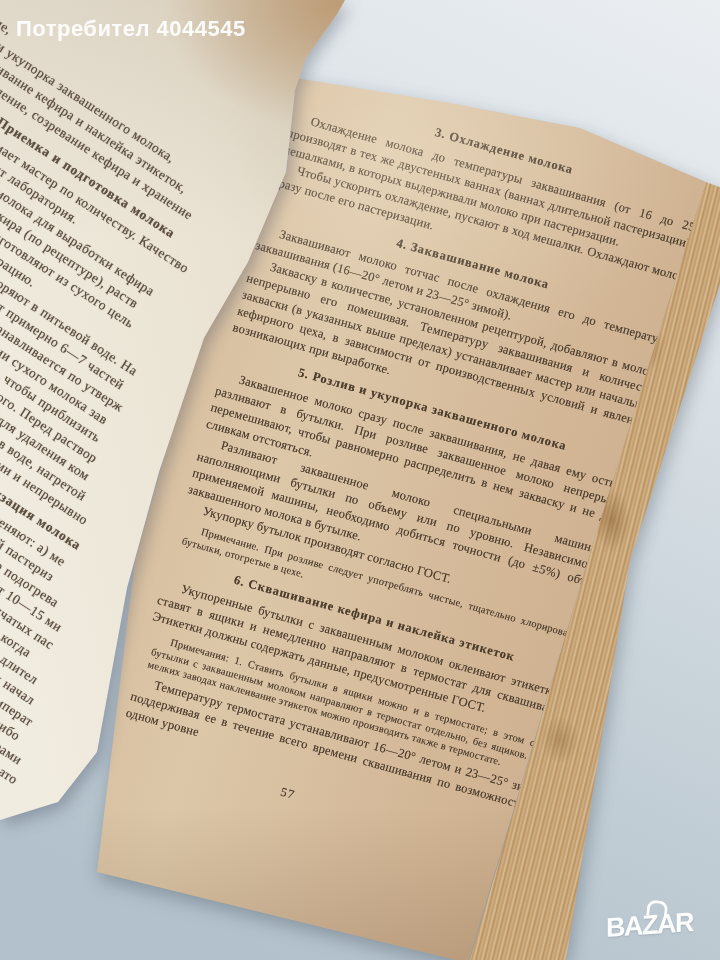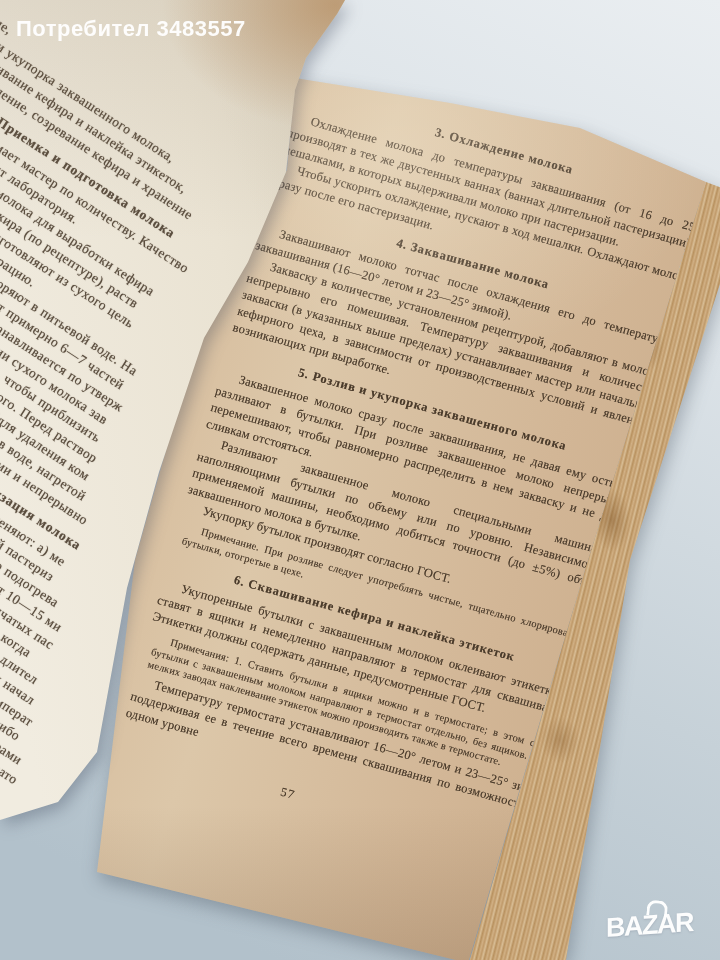--- a/index.html
+++ b/index.html
@@ -132,19 +132,19 @@
         <div class="lline" style="--i:27">анны длител</div>
         <div class="lline" style="--i:28">аннах начал</div>
         <div class="lline" style="--i:29">ет температ</div>
         <div class="lline" style="--i:30">уют либо</div>
         <div class="lline" style="--i:31">риборами</div>
         <div class="lline" style="--i:32">лаборато</div>
       </div>
     </div>
   </div>
 
-  <div class="watermark">Потребител 3483557</div>
+  <div class="watermark">Потребител 4044545</div>
   <div class="bazar-logo">
     <span class="bazar-word">BAZAR</span>
     <span class="bazar-handle"></span>
   </div>
 
 </div>
 
 </body></html>

